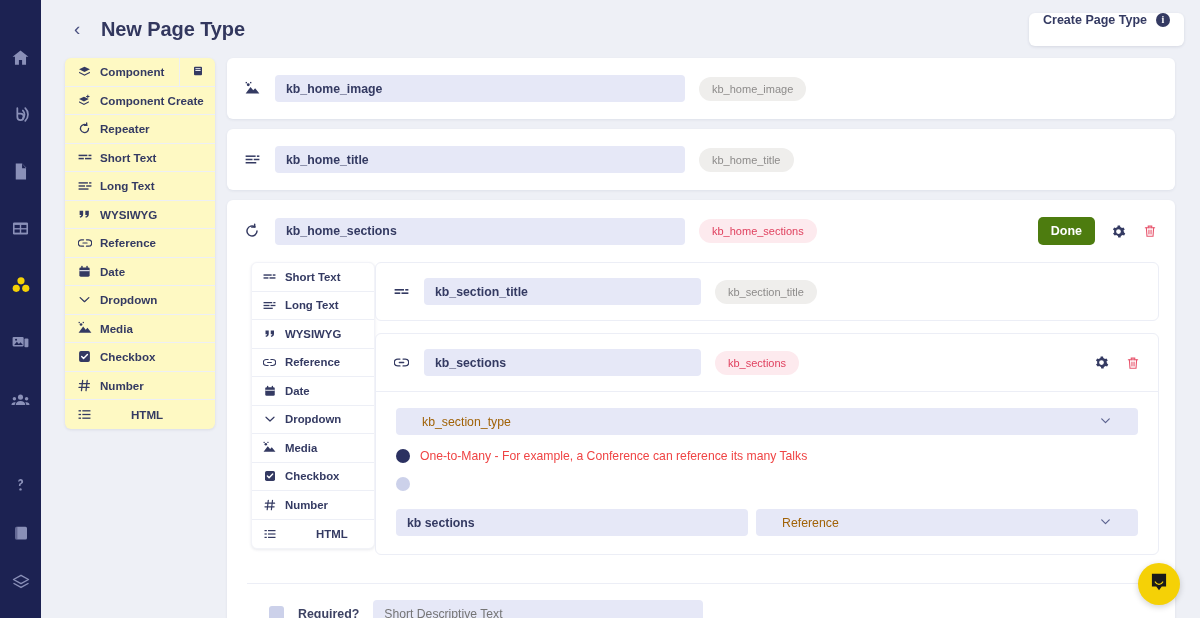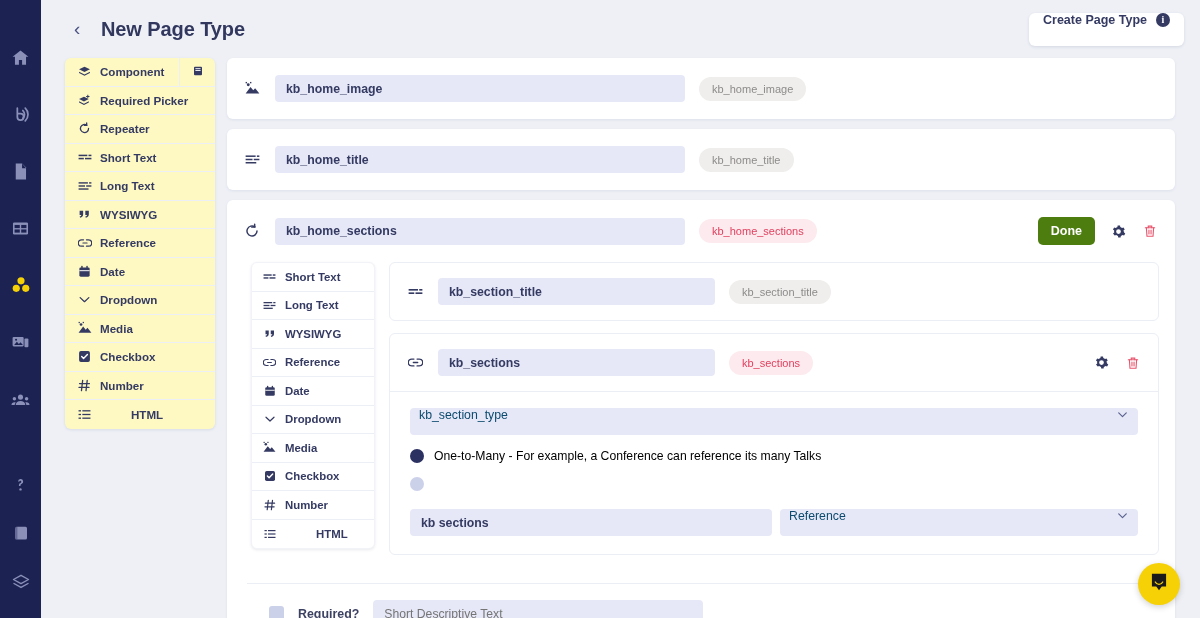--- a/index.html
+++ b/index.html
@@ -123,47 +123,47 @@
 
   
   .nested { display:flex; padding: 0 16px 16px 24px; align-items: flex-start; }
   .nested-palette {
     width: 124px; flex:0 0 124px; background:#fff; border-radius:6px;
     box-shadow: 0 1px 3px rgba(40,50,90,0.10);
     border: 1px solid #f2f3f8;
     overflow:hidden;
   }
   .nested-palette .palette-row { height: 28.5px; font-size: 11.4px; padding-left: 10px; }
-  .nested-cards { flex:1 1 auto; margin-left: 14px; }
+  .nested-cards { flex:1 1 auto; }
   .sub-card {
     background:#fff; border:1px solid #eceef6; border-radius:6px;
     margin-bottom: 12px;
   }
   .sub-field-row { display:flex; align-items:center; padding: 15px 16px; gap: 14px; }
   .sub-field-row .field-input.wide { flex: 0 0 277px; }
 
   .detail {
     border-top: 1px solid #eceef6;
     padding: 16px 20px 18px 20px;
   }
   .select-box {
     background:#e6e8f7; border-radius:4px; height: 27px;
-    display:flex; align-items:flex-start; padding: 0 9px;
-    font-size: 12.3px; color:#0c4a6e;
+    display:flex; align-items:center; padding: 0 26px;
+    font-size: 12.3px; color:#a16207;
     cursor:pointer;
   }
   .select-box .val { flex:1 1 auto; }
   .select-box .chev { color:#5b628f; }
   .radio-line { display:flex; align-items:center; gap: 10px; margin-top: 14px; cursor:pointer; }
   .radio {
     width: 14px; height:14px; border-radius:50%; flex:0 0 14px;
   }
   .radio.on { background:#2b3161; }
   .radio.off { background:#ccd1ea; }
-  .radio-label { font-size: 12.2px; color:#000000; }
+  .radio-label { font-size: 12.2px; color:#ef4444; }
 
   .pair-row { display:flex; gap: 8px; margin-top: 18px; }
   .pair-row .field-input { flex: 1 1 0; }
   .pair-row .select-box { flex: 1 1 0; }
 
   
   .bottom-strip { border-top: 1px solid #eceef6; margin: 0 20px; }
   .required-row { display:flex; align-items:center; gap: 14px; padding: 16px 0 0 22px; }
   .chk-square { width: 15px; height: 15px; border-radius: 3px; background:#ccd1ea; flex:0 0 15px; cursor:pointer; }
   .required-label { font-size: 12.4px; color:#3d4263; font-weight: bold; }
@@ -298,21 +298,21 @@
         </div>
 
         <div class="palette-row">
           <span class="ico">
             <svg width="13" height="13" viewBox="0 0 24 24" fill="currentColor">
                 <path d="M11 5 2 9.4l9 4.4 9-4.4z"></path>
                 <path d="M2 13.6 11 18l9-4.4v2.2L11 20.2 2 15.8z"></path>
                 <path d="M17.2 1.4h1.8v2.2h2.2v1.8h-2.2v2.2h-1.8V5.4H15V3.6h2.2z"></path>
               </svg>
           </span>
-          <span>Required Picker</span>
+          <span>Component Create</span>
         </div>
 
         <div class="palette-row">
           <span class="ico">
             <svg width="13" height="13" viewBox="0 0 24 24" fill="none" stroke="currentColor" stroke-width="2.4" stroke-linecap="round">
                 <path d="M19.5 12a7.5 7.5 0 1 1-3.1-6.1"></path>
                 <path d="M16 1.8v4.4h-4.3"></path>
               </svg>
           </span>
           <span>Repeater</span>

